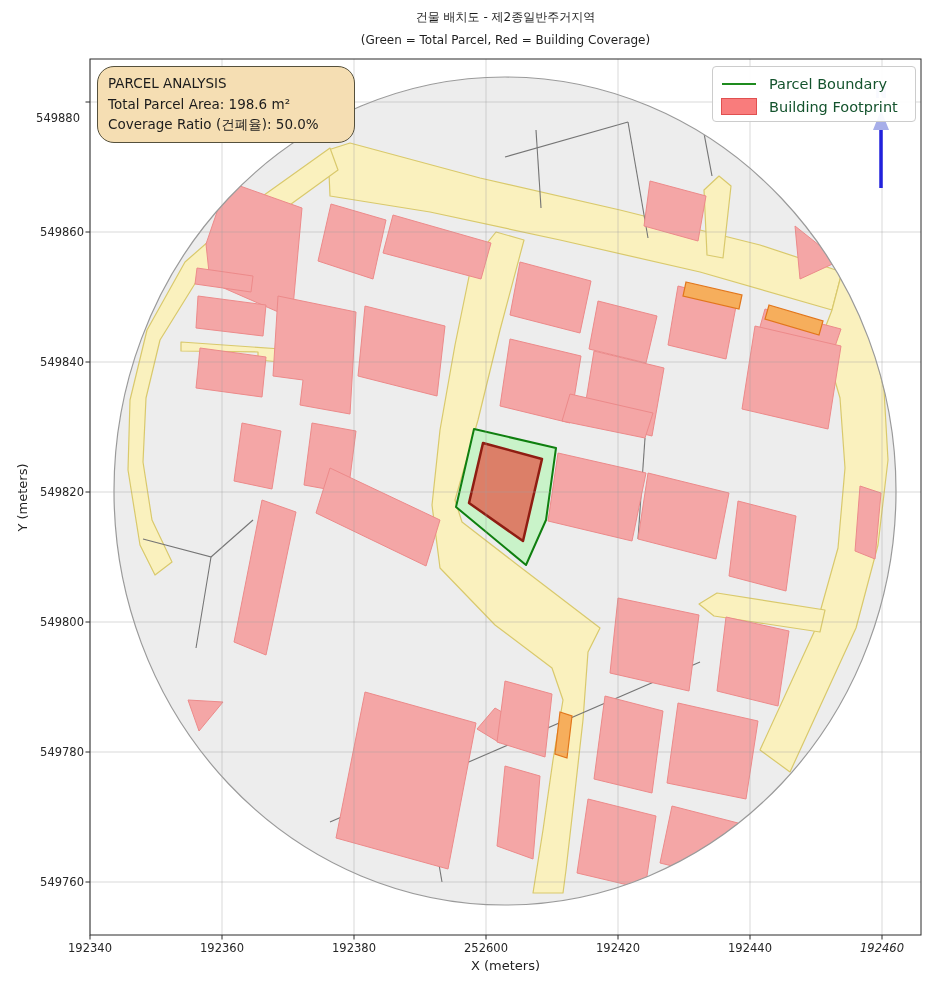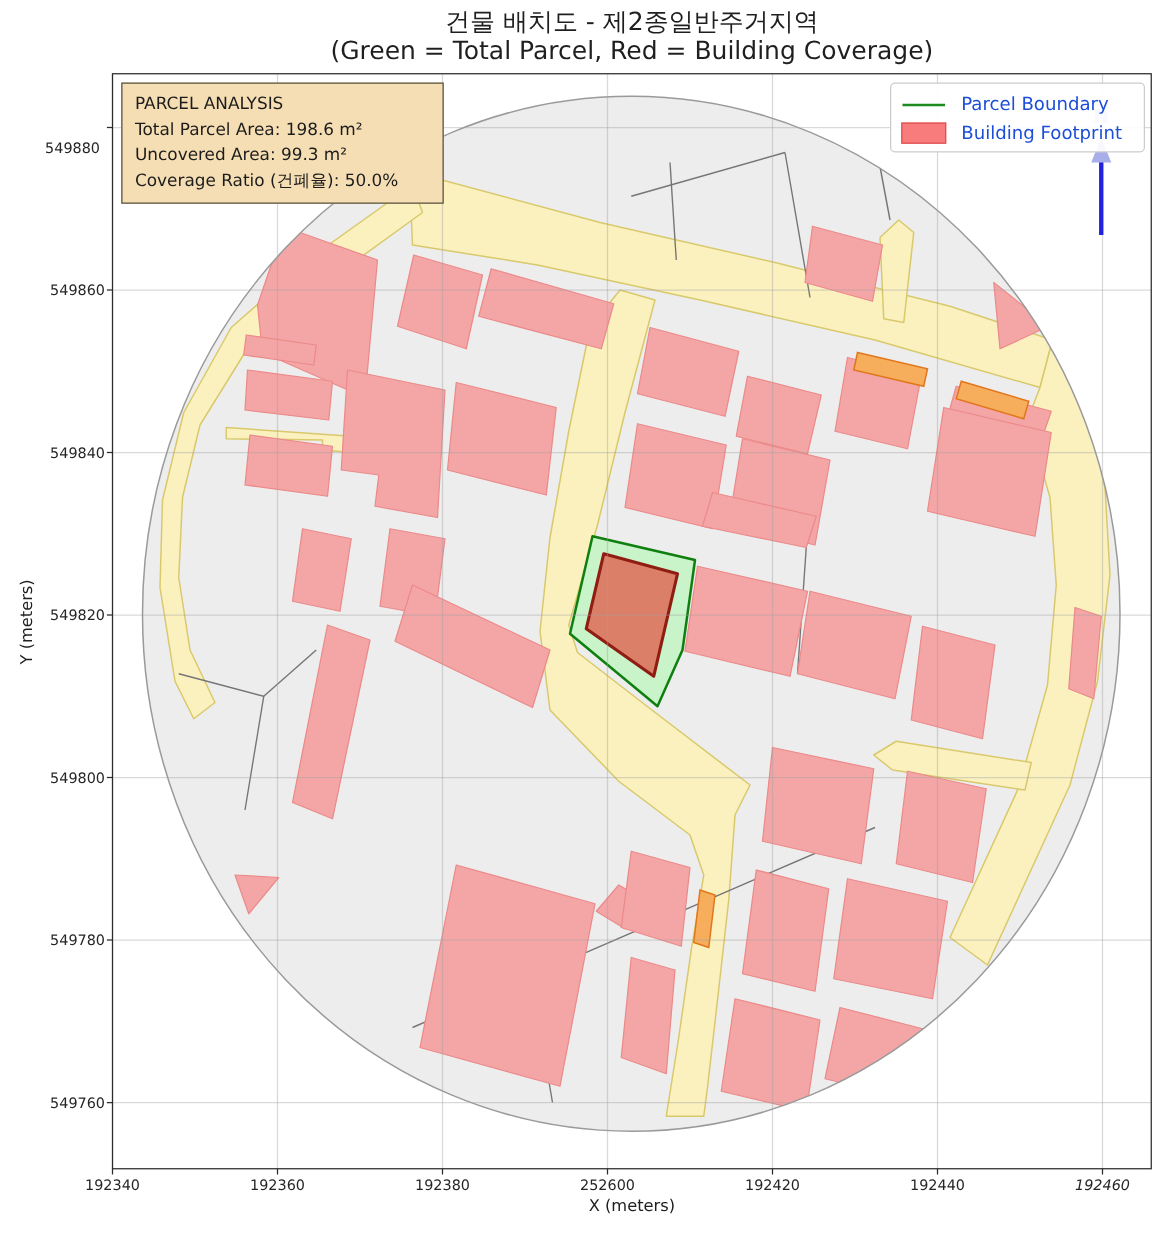--- a/index.html
+++ b/index.html
@@ -1,33 +1,33 @@
 <!DOCTYPE html>
 <html><head>
 <meta charset="utf-8">
 <style>
   html,body{margin:0;padding:0;background:#fff;}
   .canvas{position:relative;width:933px;height:990px;background:#ffffff;
           font-family:"DejaVu Sans","Liberation Sans",sans-serif;overflow:hidden;}
   .title-block{position:absolute;left:90px;top:6px;width:831px;text-align:center;
-               color:#1f1f1f;font-size:20px;line-height:23px;}
+               color:#1f1f1f;font-size:12px;line-height:23px;}
   svg{position:absolute;left:0;top:0;}
   .tick-label{position:absolute;color:#262626;font-size:11.5px;}
   .x-tick{transform:translateX(-50%);top:941px;}
   .y-tick{text-align:right;width:60px;transform:translateY(-50%);}
   .axis-label{position:absolute;color:#1f1f1f;font-size:13px;}
   .x-axis-label{left:90px;width:831px;text-align:center;top:958px;}
   .y-axis-label{left:-28px;top:490px;width:100px;text-align:center;
                 transform:rotate(-90deg);transform-origin:center;}
   .info-box{position:absolute;left:97px;top:66px;width:236px;
-            background:#F5DEB3;border:1.6px solid #55503C;border-radius:0;
+            background:#F5DEB3;border:1.6px solid #55503C;border-radius:17px;
             padding:6px 10px 7px 10px;color:#1c1c1c;font-size:13.5px;line-height:20.5px;}
   .legend{position:absolute;left:712px;top:66px;width:204px;height:56px;
           background:rgba(255,255,255,0.92);border:1px solid #CCCCCC;border-radius:4px;
-          padding:5px 8px;box-sizing:border-box;color:#1d4ed8;font-size:14.5px;}
+          padding:5px 8px;box-sizing:border-box;color:#14532d;font-size:14.5px;}
   .legend-row{display:flex;align-items:center;height:23px;}
   .legend-swatch{width:36px;margin-right:12px;display:flex;align-items:center;justify-content:center;}
   .legend-line{width:34px;height:0;border-top:2.5px solid #1E8B1E;}
   .legend-patch{width:34px;height:15px;background:#F97C7C;border:1.3px solid #E05050;}
 </style>
 </head>
 <body>
 
 <div class="canvas">
 
@@ -152,21 +152,20 @@
         <line x1="85.5" y1="882" x2="90" y2="882" stroke="#2B2B2B" stroke-width="1"></line>
       </g>
     </svg>
 
   <div class="axis-label x-axis-label">X (meters)</div>
   <div class="axis-label y-axis-label">Y (meters)</div>
 
   <div class="info-box">
     <div>PARCEL ANALYSIS</div>
     <div>Total Parcel Area: 198.6 m²</div>
-    <div>Uncovered Area: 99.3 m²</div>
     <div>Coverage Ratio (건폐율): 50.0%</div>
   </div>
 
   <div class="legend">
     <div class="legend-row">
       <span class="legend-swatch">
           <span class="legend-line"></span>
         </span>
       <span>Parcel Boundary</span>
     </div>

